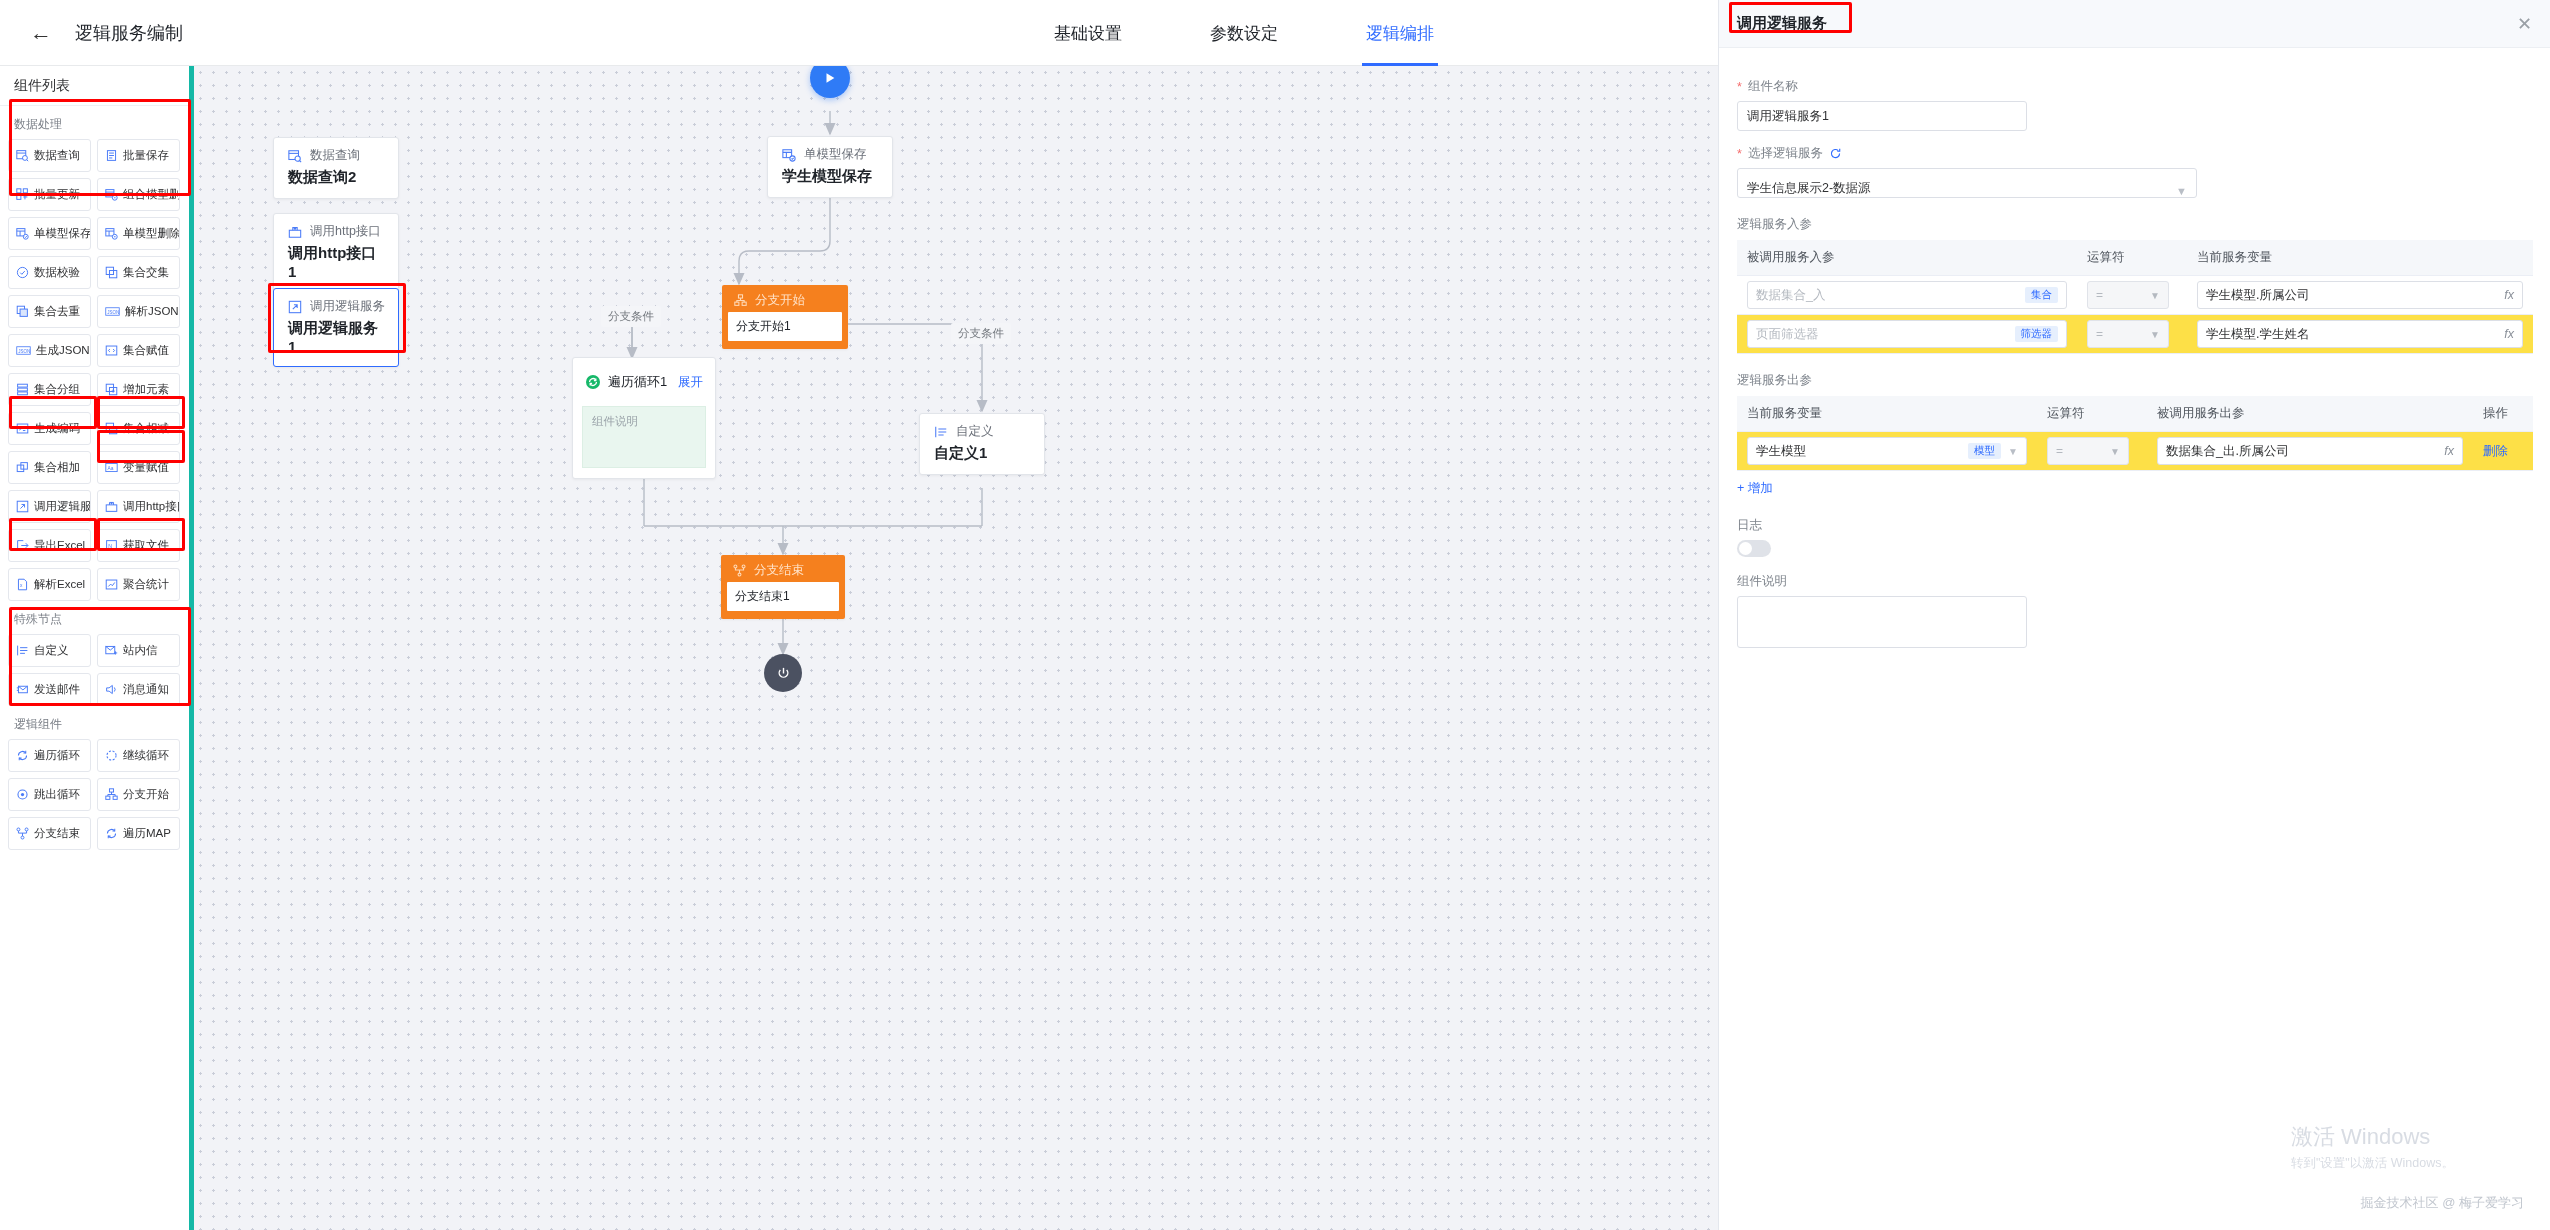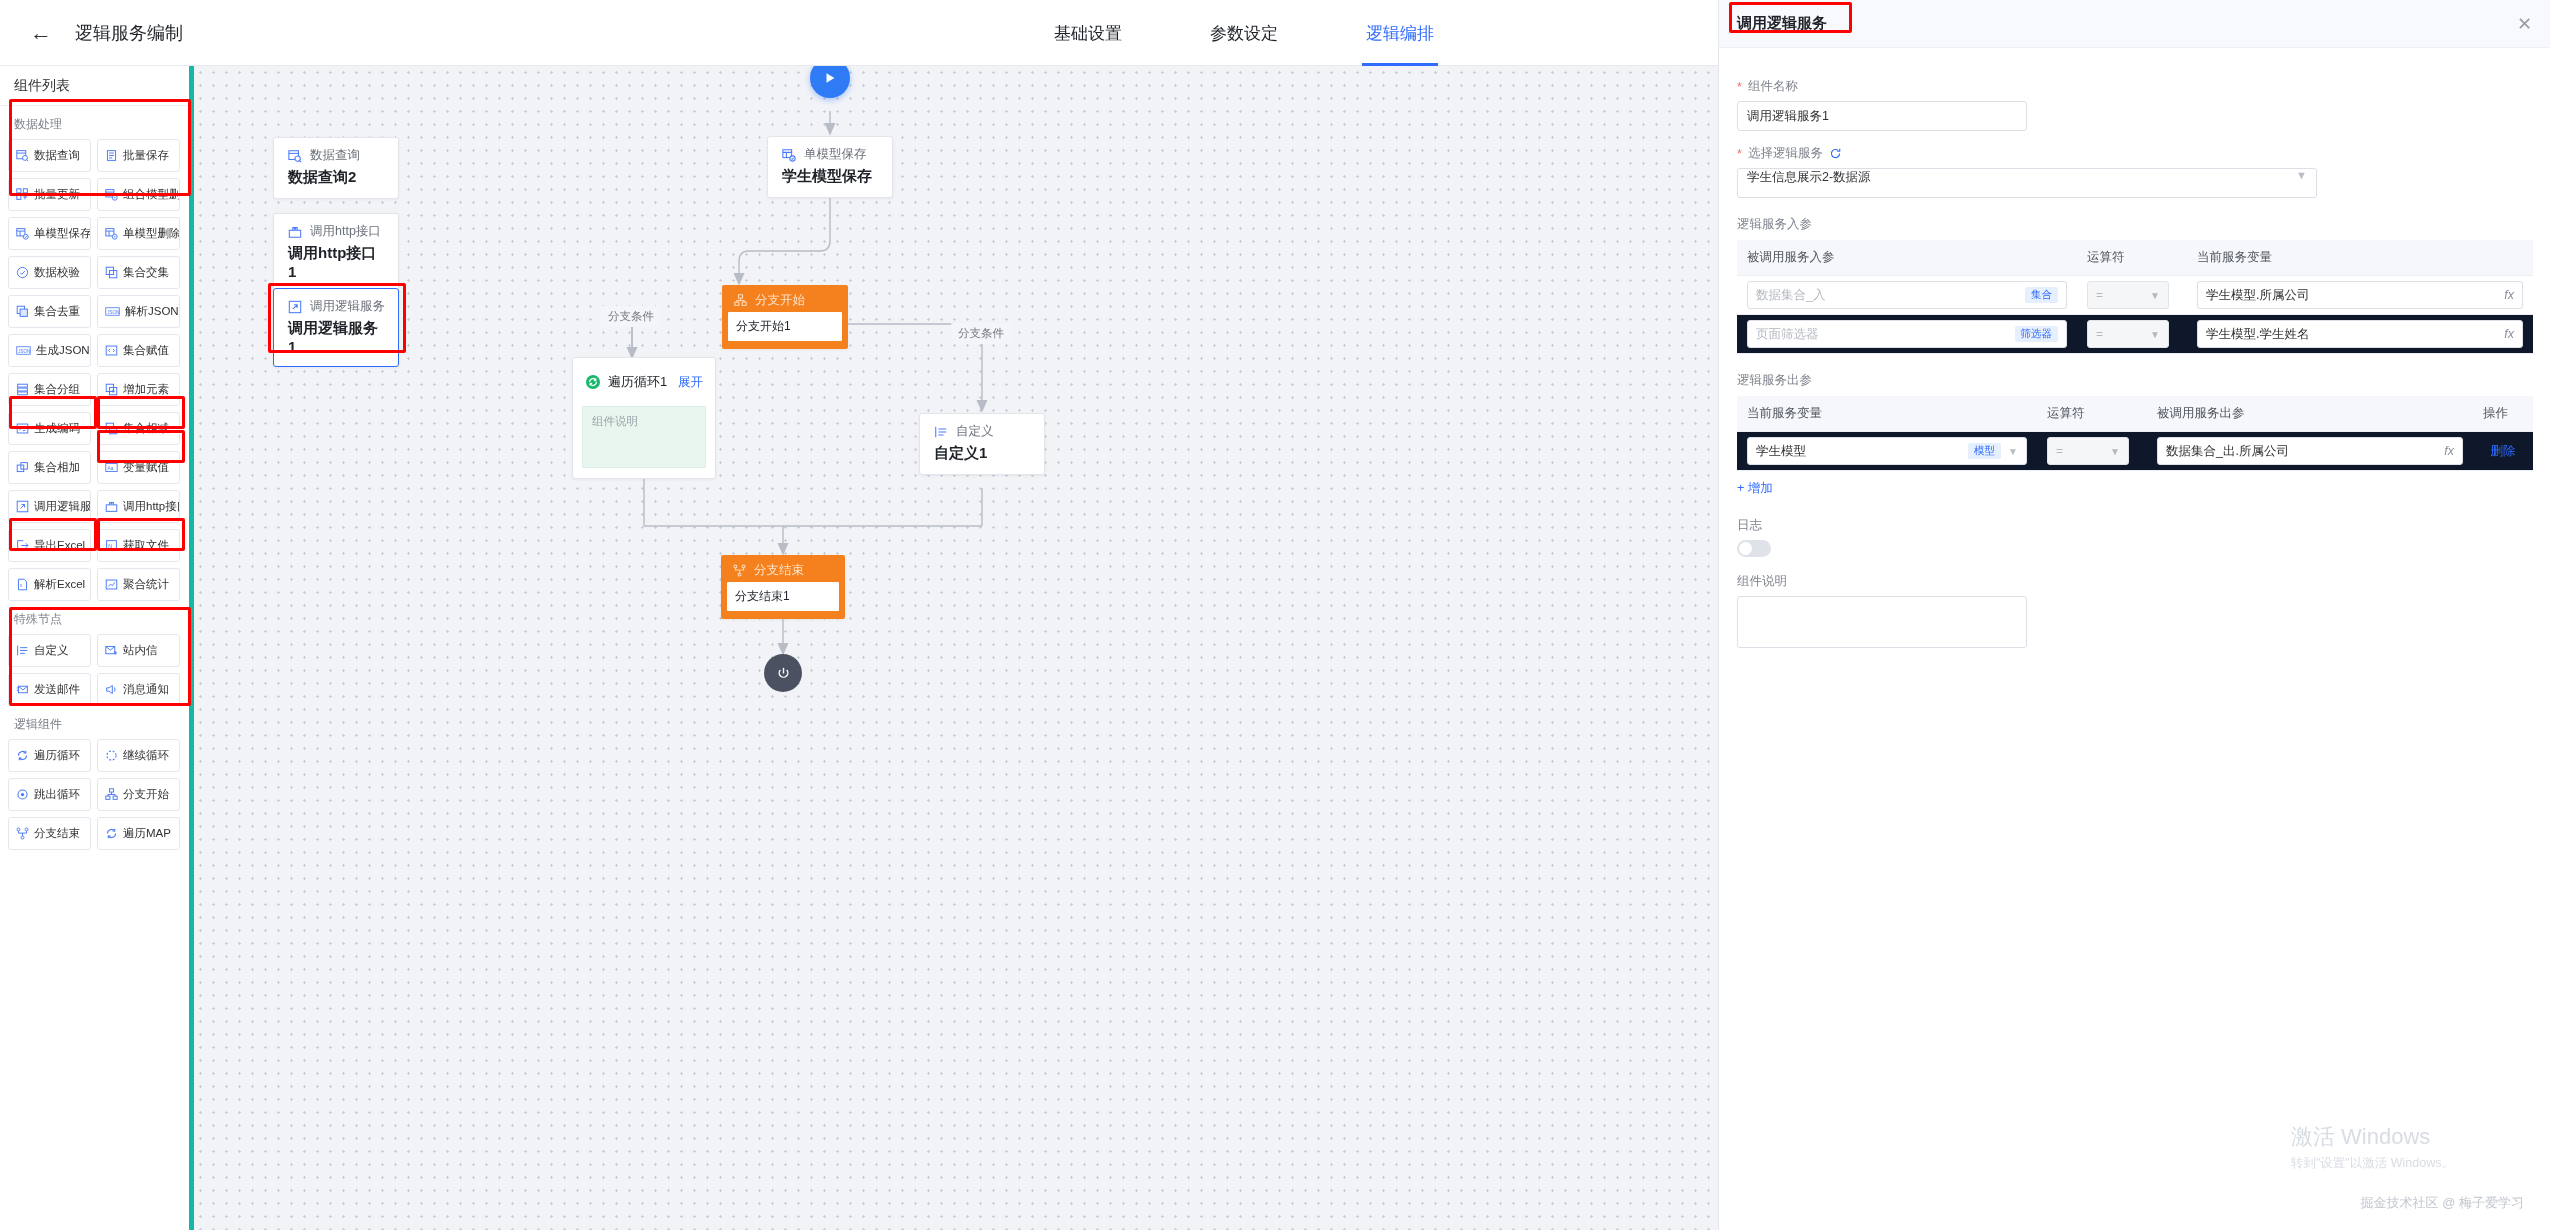--- a/index.html
+++ b/index.html
@@ -73,30 +73,30 @@
      background:#fff; border-left:1px solid #e4e7ed; overflow:hidden; }
   .rp-head{ height:48px; background:#f7f9fc; border-bottom:1px solid #eceff3;
      display:flex; align-items:center; padding:0 18px; }
   .rp-title{ font-size:15px; font-weight:bold; color:#1f2329; }
   .rp-close{ margin-left:auto; font-size:18px; color:#9aa0a6; cursor:pointer; line-height:1;}
   .rp-body{ padding:16px 18px 0 18px; }
   .fl{ font-size:12.5px; color:#7d838b; margin:14px 0 6px 0; display:flex; align-items:center; gap:6px;}
   .fl .req{ color:#f56c6c; }
   .inp{ width:290px; height:30px; border:1px solid #dcdfe6; border-radius:3px;
      padding:0 9px; font-size:12.5px; color:#303133; display:flex; align-items:center; background:#fff;}
-  .sel{ width:580px; height:30px; border:1px solid #dcdfe6; border-radius:3px;
-     padding:0 9px; font-size:12.5px; color:#303133; display:flex; align-items:flex-start; background:#fff;}
+  .sel{ width:460px; height:30px; border:1px solid #dcdfe6; border-radius:3px;
+     padding:0 9px; font-size:12.5px; color:#303133; display:flex; align-items:flex-end; background:#fff;}
   .sel .cv{ margin-left:auto; color:#b9bec6; font-size:11px;}
   .sec-label{ font-size:12.5px; color:#7d838b; margin:18px 0 7px 0;}
 
   table.ptab{ width:796px; border-collapse:collapse; }
   table.ptab th{ background:#f5f7fa; font-size:12.5px; color:#4f555d; font-weight:normal;
      text-align:left; padding:9px 10px; border-bottom:1px solid #ebeef5; }
   table.ptab td{ padding:5px 10px; border-bottom:1px solid #ebeef5; vertical-align:middle;}
-  tr.sel-row td{ background:#0f172a;text-align:center; }
+  tr.sel-row td{ background:#fde047; }
   .cell-inp{ height:28px; border:1px solid #dcdfe6; border-radius:3px; background:#fff;
      display:flex; align-items:center; padding:0 8px; font-size:12.5px; color:#303133;}
   .cell-inp.ph{ color:#b4b9c0; }
   .tag{ margin-left:auto; font-size:10.5px; padding:1px 6px; border-radius:2px;
      background:#e6effd; color:#2f6bff; }
   .op-inp{ width:82px; height:28px; border:1px solid #e0e3e9; border-radius:3px;
      background:#f5f6f8; display:flex; align-items:center; padding:0 8px; color:#b4b9c0; font-size:12px;}
   .op-inp .cv{ margin-left:auto; font-size:10px;}
   .fx{ margin-left:auto; color:#8a9099; font-size:12.5px; font-style:italic; }
   .del-link{ color:#2f6bff; font-size:12.5px; cursor:pointer; }

